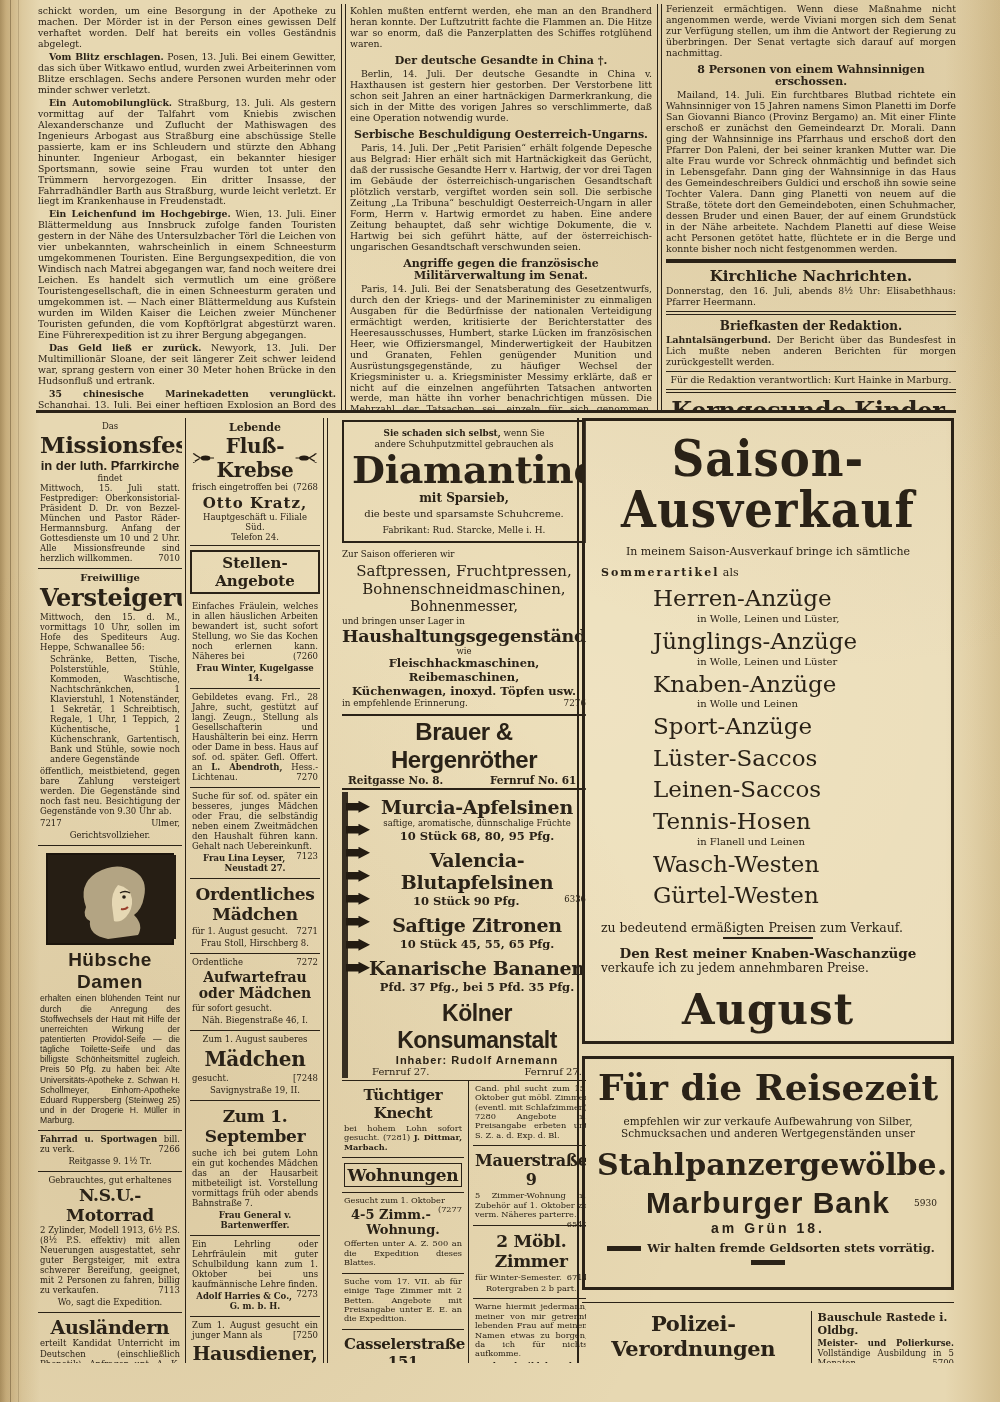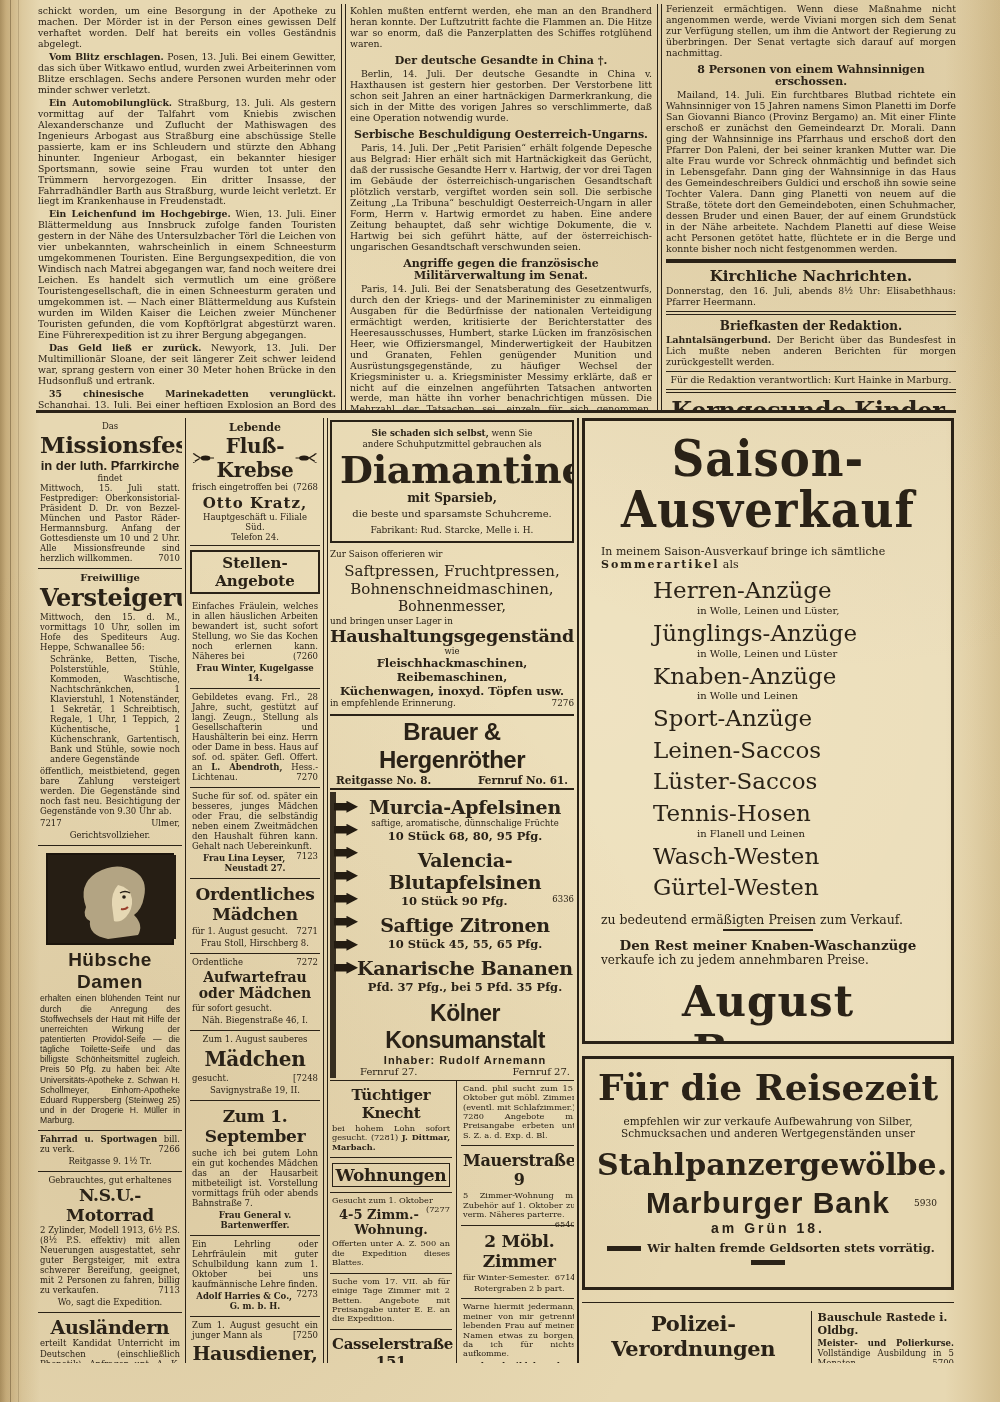--- a/index.html
+++ b/index.html
@@ -226,21 +226,21 @@
       </div>
     <div class="ad">
         <p><span>Zum 1. August gesucht ein junger Mann als</span> <span class="numr">[7250</span></p>
         <div class="mid-h2" style="font-size:19px">Hausdiener,</div>
       </div>
 
   </div>
 
   <div class="vr dbl" style="left:323px;top:418px;height:945px"></div>
 
-  <div class="col adC" style="left:330px;top:418px;width:244px;height:945px">
+  <div class="col adC" style="left:342px;top:418px;width:244px;height:945px">
     <div class="box" style="padding:6px 8px;margin:2px 0 6px">
       <p class="ctr" style="text-align:center;margin:0"><b>Sie schaden sich selbst,</b> <span>wenn Sie</span></p>
       <p class="ctr" style="text-align:center">andere Schuhputzmittel gebrauchen als</p>
       <div class="big-h" style="font-size:38px;line-height:1">Diamantine</div>
       <div class="ctr" style="font-weight:bold;font-size:12px;margin-top:2px">mit Sparsieb,</div>
       <div class="ctr" style="font-size:10px;margin:3px 0">die beste und sparsamste Schuhcreme.</div>
       <div class="ctr" style="font-size:9px;margin-top:6px">Fabrikant: Rud. Starcke, Melle i. H.</div>
     </div>
     <div style="border-bottom:2px solid #2a2217;padding-bottom:3px">
       <p class="sm">Zur Saison offerieren wir</p>
@@ -332,32 +332,32 @@
 
       </div>
     </div>
   </div>
 
   <div class="vr" style="left:577px;top:418px;height:945px;width:2px"></div>
 
   <div class="col" style="left:582px;top:418px;width:372px;height:945px">
     <div class="saisonbox">
       <div class="saison-title">Saison-Ausverkauf</div>
-      <p class="ctr" style="text-align:left;font-size:11px;margin:0">In meinem Saison-Ausverkauf bringe ich sämtliche</p>
+      <p class="ctr" style="text-align:center;font-size:11px;margin:8px">In meinem Saison-Ausverkauf bringe ich sämtliche</p>
       <p style="font-size:11px;margin:0 0 6px"><span class="sperr">Sommerartikel</span> <span>als</span></p>
       <div>
         <div class="sitem">Herren-Anzüge</div>
         <div class="ssub">in Wolle, Leinen und Lüster,</div>
         <div class="sitem">Jünglings-Anzüge</div>
         <div class="ssub">in Wolle, Leinen und Lüster</div>
         <div class="sitem">Knaben-Anzüge</div>
         <div class="ssub">in Wolle und Leinen</div>
         <div class="sitem">Sport-Anzüge</div>
+        <div class="sitem">Lüster-Saccos</div>
         <div class="sitem">Leinen-Saccos</div>
-        <div class="sitem">Lüster-Saccos</div>
         <div class="sitem">Tennis-Hosen</div>
         <div class="ssub">in Flanell und Leinen</div>
         <div class="sitem">Wasch-Westen</div>
         <div class="sitem">Gürtel-Westen</div>
       </div>
       <p style="font-size:12.5px;margin:10px 0 2px">zu bedeutend ermäßigten Preisen zum Verkauf.</p>
       <div style="width:90px;border-top:2px solid #2a2217;margin:0 auto 6px"></div>
       <p class="ctr" style="text-align:center;font-weight:bold;font-size:13.5px;margin:0">Den Rest meiner Knaben-Waschanzüge</p>
       <p style="font-size:12px;margin:0">verkaufe ich zu jedem annehmbaren Preise.</p>
       <div class="braun">August Braun</div>

